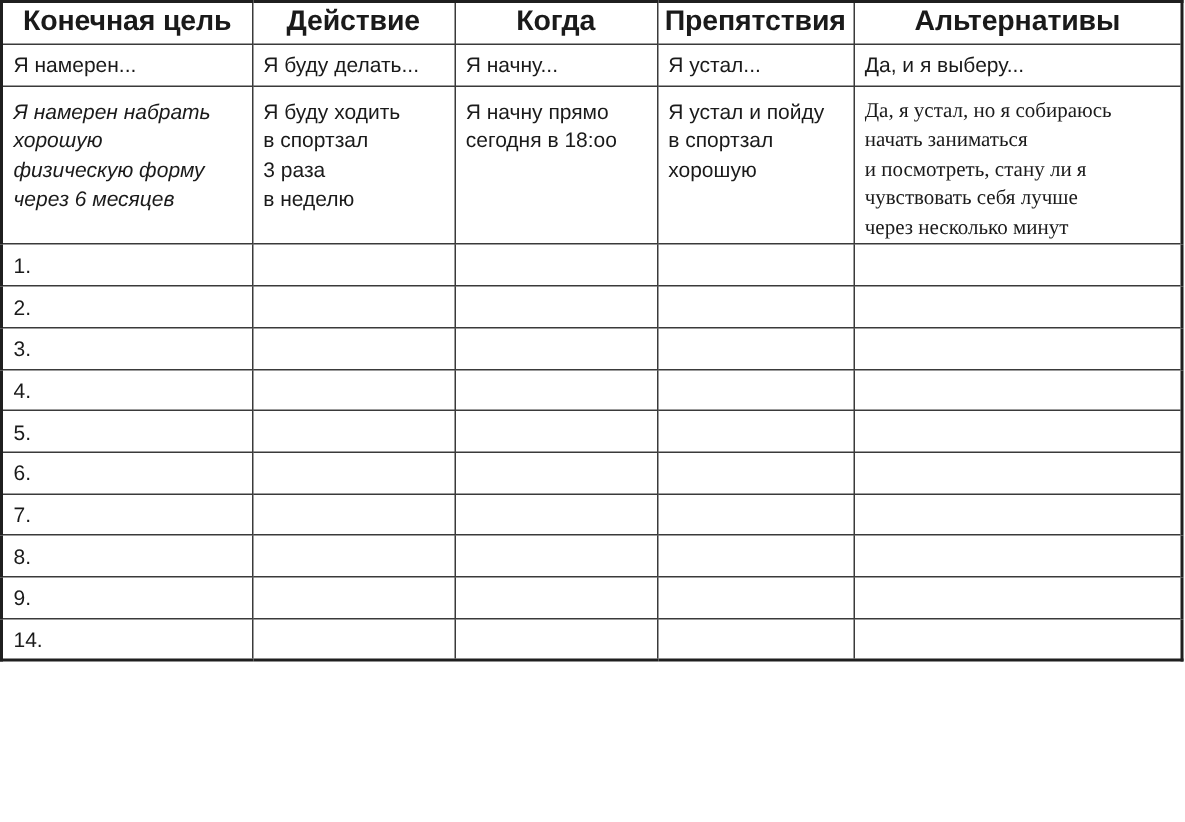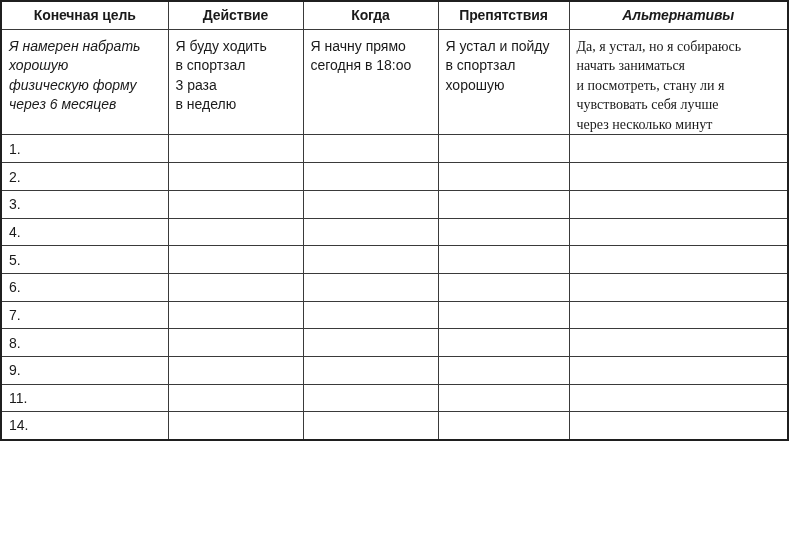--- a/index.html
+++ b/index.html
@@ -46,29 +46,29 @@
   col.c3 { width: 135px; }
   col.c4 { width: 131px; }
   col.c5 { width: 219px; }
 
   
   tr.header-row th {
     height: 28px;
     text-align: center;
     vertical-align: middle;
     font-weight: bold;
-    font-size: 14px;
+    font-size: 19px;
     letter-spacing: -0.1px;
     border-top: 2px solid #1f1f1f;
     border-bottom: 1px solid #3a3a3a;
     padding: 0 4px;
     white-space: nowrap;
   }
   tr.header-row th:first-child { border-left: 2px solid #1f1f1f; }
-  tr.header-row th:last-child  { border-right: 2px solid #1f1f1f; font-style: italic; }
+  tr.header-row th:last-child  { border-right: 2px solid #1f1f1f; }
 
   
   tr.prompt-row td {
     height: 28px;
     vertical-align: middle;
     font-size: 14px;
     padding: 0 7px;
     white-space: nowrap;
     overflow: hidden;
   }
@@ -124,20 +124,27 @@
     <thead>
       <tr class="header-row">
         <th>Конечная цель</th>
         <th>Действие</th>
         <th>Когда</th>
         <th>Препятствия</th>
         <th>Альтернативы</th>
       </tr>
     </thead>
     <tbody>
+      <tr class="prompt-row">
+        <td>Я намерен...</td>
+        <td>Я буду делать...</td>
+        <td>Я начну...</td>
+        <td>Я устал...</td>
+        <td>Да, и я выберу...</td>
+      </tr>
 
       <tr class="example-row">
         <td>
           <div class="cell-text">Я намерен набрать
 хорошую
 физическую форму
 через 6 месяцев</div>
         </td>
         <td>
           <div class="cell-text">Я буду ходить
@@ -219,27 +226,20 @@
         <td class="blank-cell"></td>
         <td class="blank-cell"></td>
       </tr>
       <tr class="blank-row">
         <td><span class="row-number">9.</span></td>
         <td class="blank-cell"></td>
         <td class="blank-cell"></td>
         <td class="blank-cell"></td>
         <td class="blank-cell"></td>
       </tr>
-      <tr class="blank-row">
-        <td><span class="row-number">11.</span></td>
-        <td class="blank-cell"></td>
-        <td class="blank-cell"></td>
-        <td class="blank-cell"></td>
-        <td class="blank-cell"></td>
-      </tr>
       <tr class="blank-row light">
         <td><span class="row-number">14.</span></td>
         <td class="blank-cell"></td>
         <td class="blank-cell"></td>
         <td class="blank-cell"></td>
         <td class="blank-cell"></td>
       </tr>
     </tbody>
   </table>
 </div>

